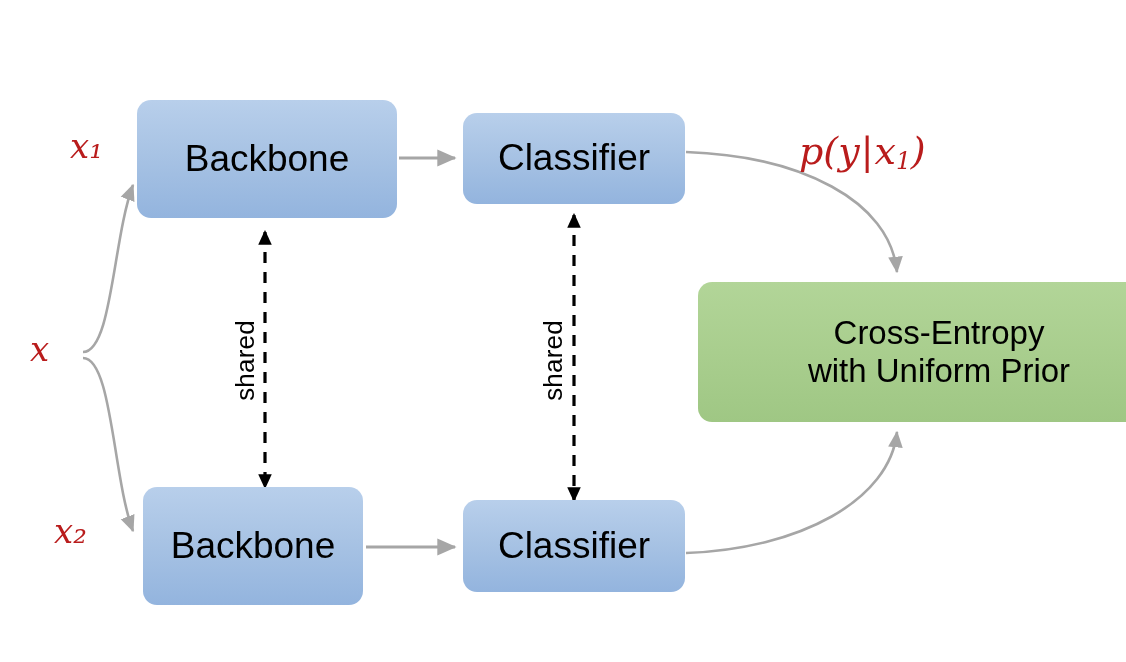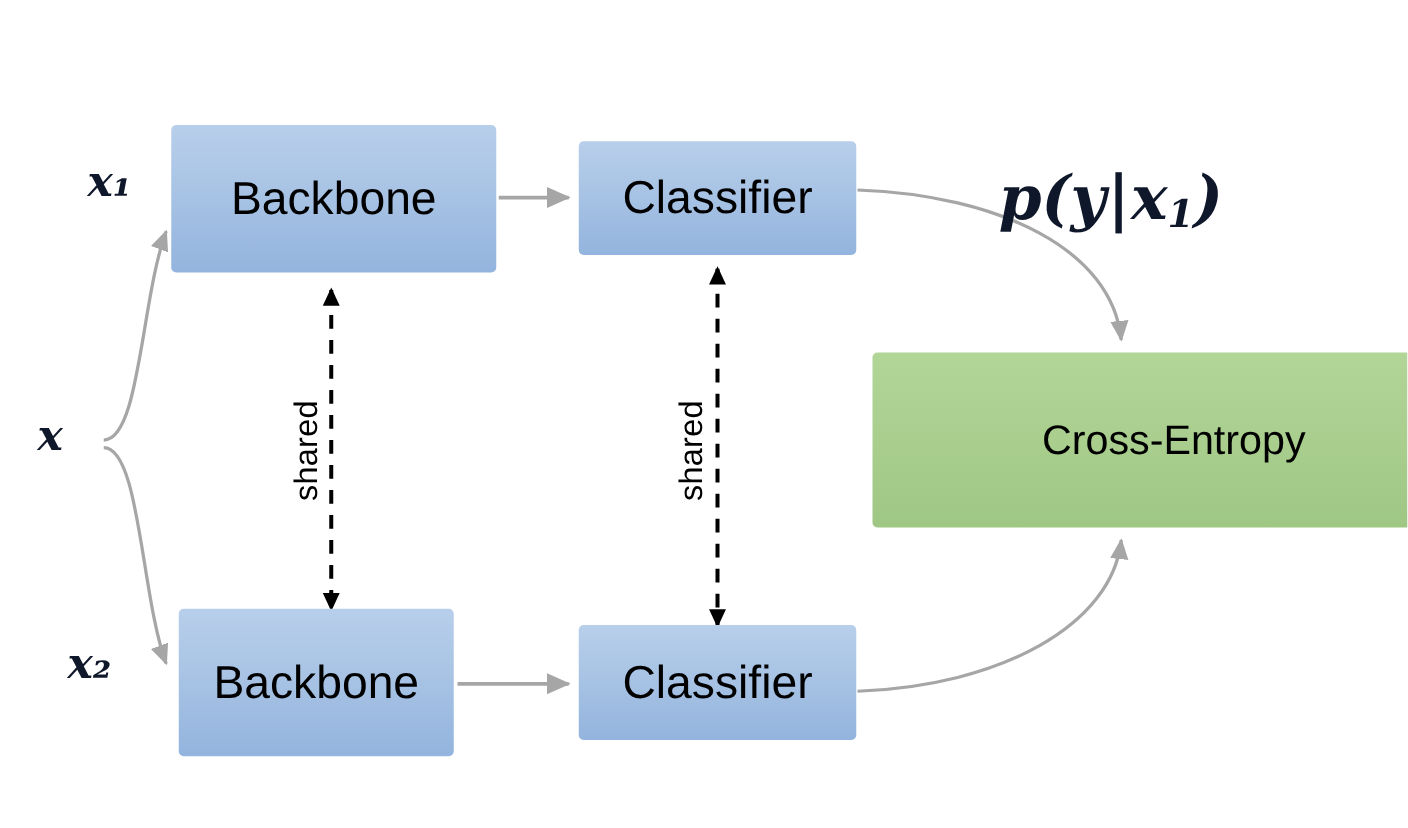--- a/index.html
+++ b/index.html
@@ -20,21 +20,21 @@
   #wires {
     position: absolute;
     left: 0;
     top: 0;
     width: 1126px;
     height: 662px;
     pointer-events: none;
   }
   .node-box {
     position: absolute;
-    border-radius: 4px;
+    border-radius: 14px;
     display: flex;
     align-items: center;
     justify-content: center;
     text-align: center;
     color: #000000;
     line-height: 1.16;
     box-sizing: border-box;
   }
   .node-blue {
     background: linear-gradient(to bottom, #b8cfeb 0%, #a8c3e4 45%, #93b4de 100%);
@@ -46,25 +46,25 @@
     font-size: 33px;
     font-weight: 400;
     padding: 0 14px;
   }
   .node-green .ln { display: block; }
 
   .math-label {
     position: absolute;
     font-family: "DejaVu Serif", "Liberation Serif", serif;
     font-style: italic;
-    color: #0f172a;
+    color: #b91c1c;
     white-space: nowrap;
-    font-weight: 700;
+    font-weight: 400;
   }
-  .math-lg { font-size: 49px; }
+  .math-lg { font-size: 38px; }
   .math-sm { font-size: 34px; }
   .math-label sub {
     font-size: 0.62em;
     vertical-align: -0.22em;
   }
   .bar {
     font-style: normal;
     padding: 0 1px;
   }
 
@@ -133,20 +133,21 @@
   <div class="node-box node-blue" style="left:143px; top:487px; width:220px; height:118px;">
     <span>Backbone</span>
   </div>
 
   <div class="node-box node-blue" style="left:463px; top:500px; width:222px; height:92px;">
     <span>Classifier</span>
   </div>
 
   <div class="node-box node-green" style="left:698px; top:282px; width:482px; height:140px; flex-direction:column;">
     <span class="ln">Cross-Entropy</span>
+    <span class="ln">with Uniform Prior</span>
   </div>
 
   <div class="shared-label" style="left:190px; top:345px; width:110px; text-align:center;">
     <span>shared</span>
   </div>
 
   <div class="shared-label" style="left:498px; top:345px; width:110px; text-align:center;">
     <span>shared</span>
   </div>
 

